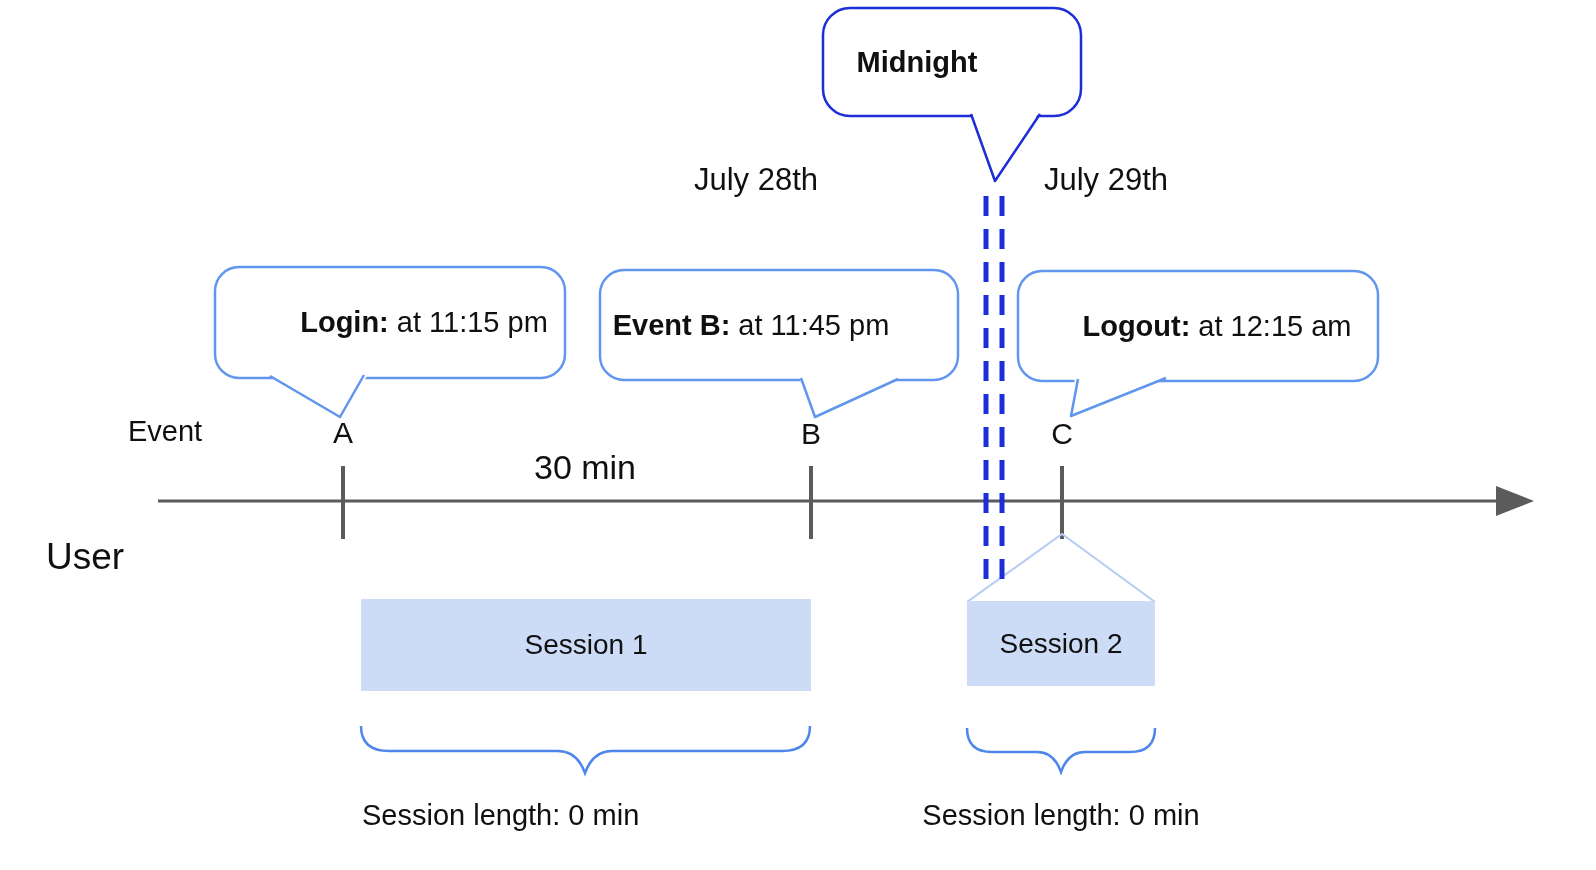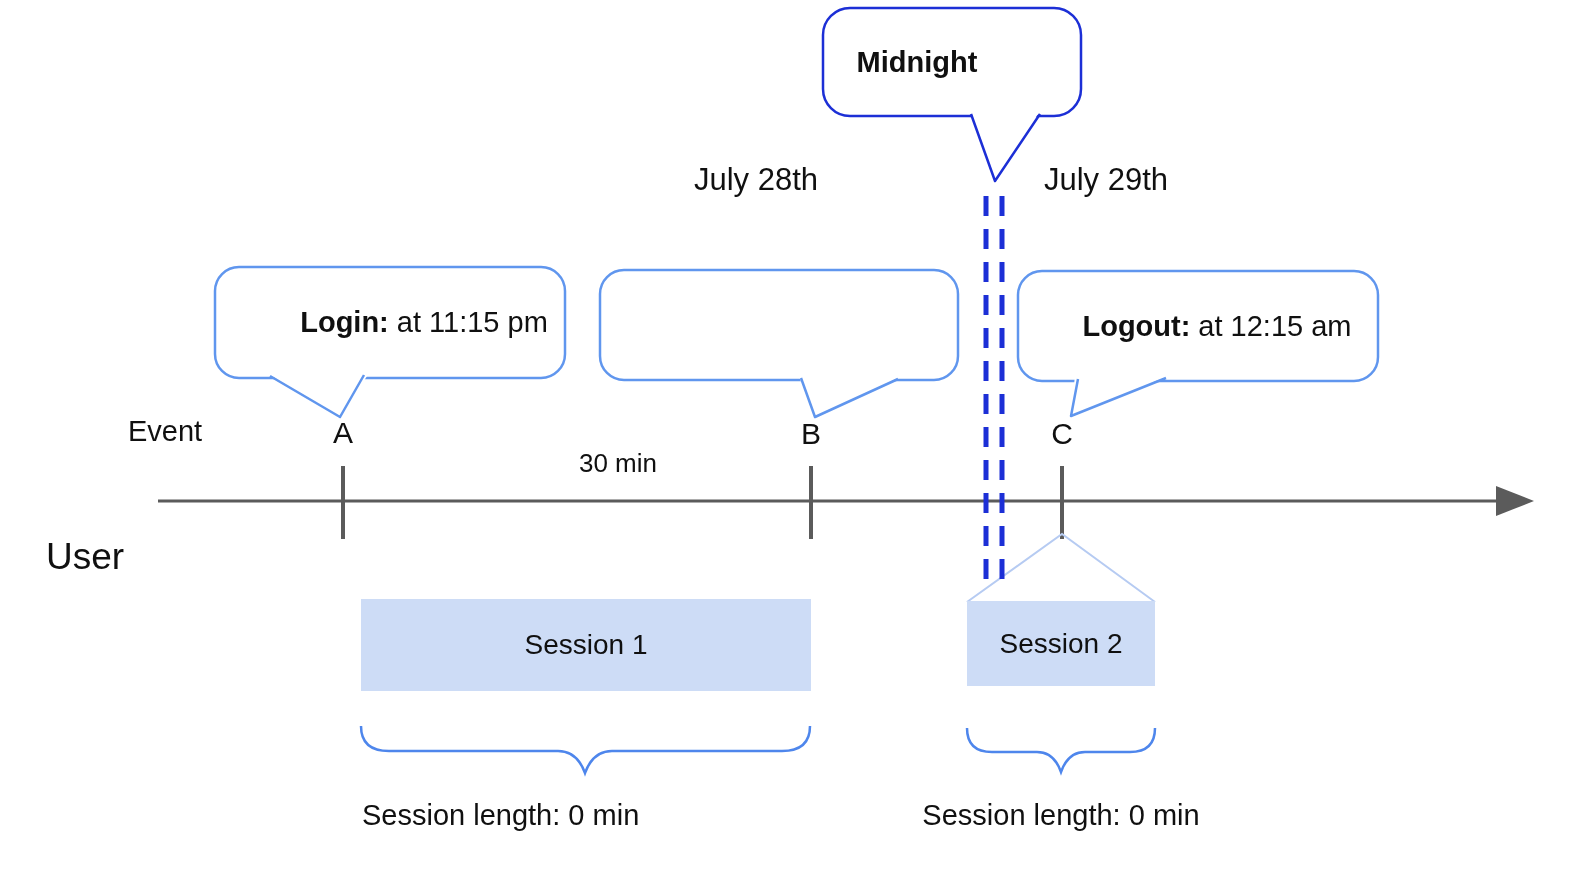--- a/index.html
+++ b/index.html
@@ -24,21 +24,21 @@
   .brace   { stroke:var(--brace-stroke); stroke-width:2.5; fill:none; }
 
   .txt { position:absolute; white-space:nowrap; }
   .center { transform:translateX(-50%); }
 
   .lbl-user   { left:46px;  top:492px; font-size:37px;margin-top:44px; }
   .lbl-events { left:128px; top:415px; font-size:29px; }
   .marker-a { left:343px;  top:416px; font-size:30px; }
   .marker-b { left:811px;  top:417px; font-size:30px; }
   .marker-c { left:1062px; top:417px; font-size:30px; }
-  .lbl-interval { left:618px; top:448px; font-size:26px; }
+  .lbl-interval { left:585px; top:448px; font-size:34px; }
   .date-left  { left:756px;  top:162px; font-size:31px; }
   .date-right { left:1106px; top:162px; font-size:31px; }
 
   .callout-text { position:absolute; display:flex; align-items:center; justify-content:center;
                   font-size:29px; }
   .callout-text .bold { font-weight:bold; }
   .callout-detail { margin-left:8px; }
   .ct-midnight { left:823px; top:8px;   width:258px; height:108px; padding-right:70px; box-sizing:border-box; font-weight:bold; }
   .ct-login    { left:215px; top:267px; width:412px; height:111px; padding-right:26px; box-sizing:border-box;margin-left:16px; }
   .ct-eventb   { left:600px; top:270px; width:358px; height:110px; padding-right:56px; box-sizing:border-box; }
@@ -93,20 +93,23 @@
 
   <div class="txt center date-left">July 28th</div>
   <div class="txt center date-right">July 29th</div>
 
   <div class="callout-text ct-midnight">
     <div><span class="bold">Midnight</span></div>
   </div>
   <div class="callout-text ct-login">
     <div><span class="bold">Login:</span><span class="callout-detail">at 11:15 pm</span></div>
   </div>
+  <div class="callout-text ct-eventb">
+    <div><span class="bold">Event B:</span><span class="callout-detail">at 11:45 pm</span></div>
+  </div>
   <div class="callout-text ct-logout">
     <div><span class="bold">Logout:</span><span class="callout-detail">at 12:15 am</span></div>
   </div>
 
   <div class="txt lbl-events">Event</div>
   <div class="txt lbl-user">User</div>
   <div class="txt center marker-a">A</div>
   <div class="txt center marker-b">B</div>
   <div class="txt center marker-c">C</div>
   <div class="txt center lbl-interval">30 min</div>

